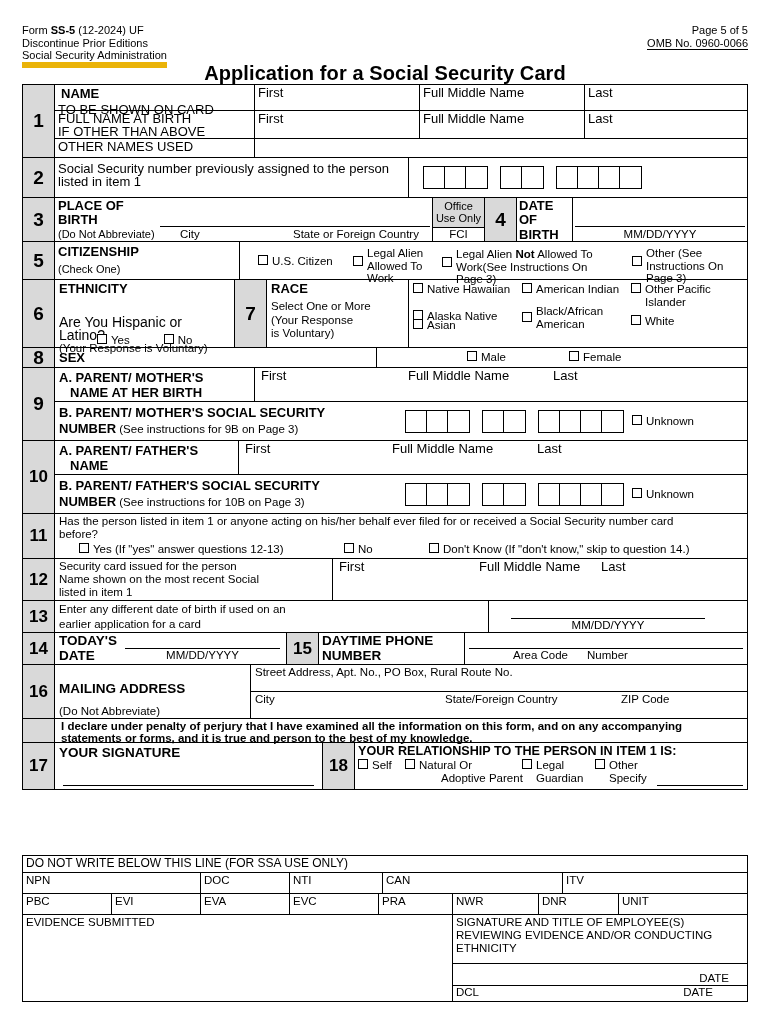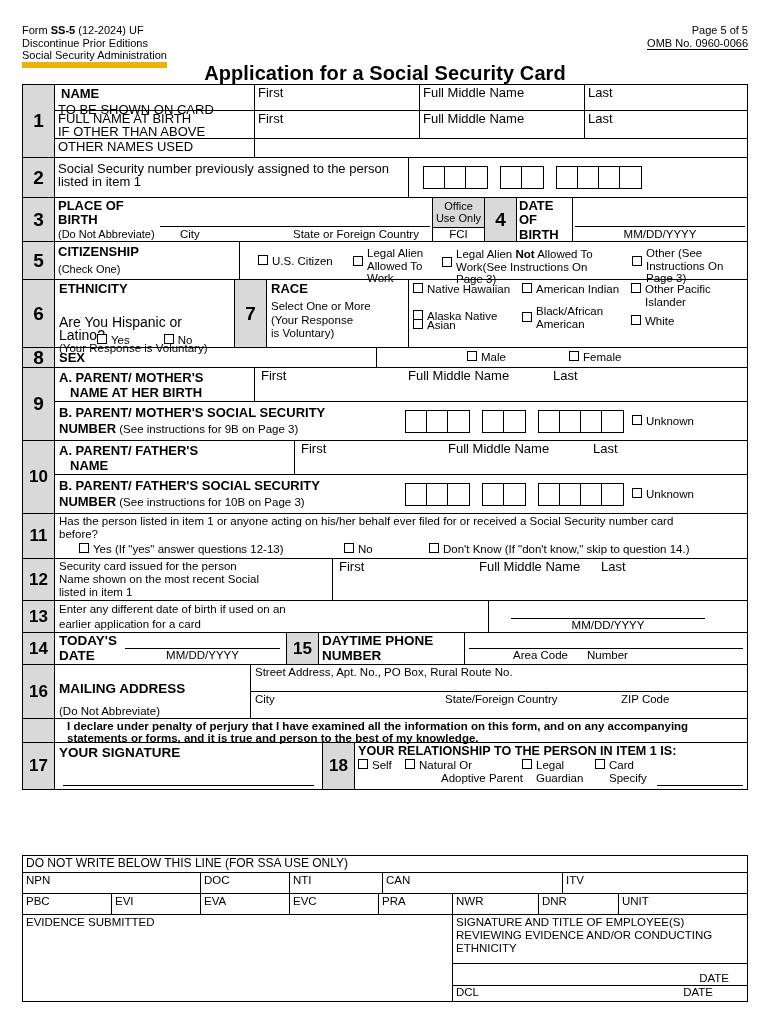--- a/index.html
+++ b/index.html
@@ -345,21 +345,21 @@
               </span>
           </div>
         </div>
       </div>
     </div>
 
     <div class="row">
       <div class="numcell small">10</div>
       <div class="cellwrap">
         <div class="subrow" style="height:34px;">
-          <div class="divv" style="width:240px;padding:2px 4px;font-size:13px;font-weight:bold;line-height:15px;">
+          <div class="divv" style="width:184px;padding:2px 4px;font-size:13px;font-weight:bold;line-height:15px;">
             <div>A. PARENT/ FATHER'S</div>
             <div style="padding-left:11px;">NAME</div>
           </div>
           <div style="flex:1;position:relative;">
             <span class="lbl" style="position:absolute;left:3px;top:0;">First</span>
             <span class="lbl" style="position:absolute;left:150px;top:0;">Full Middle Name</span>
             <span class="lbl" style="position:absolute;left:295px;top:0;">Last</span>
           </div>
         </div>
         <div class="subrow" style="height:38px;align-items:center;">
@@ -475,21 +475,21 @@
         <div style="flex:1;position:relative;padding:1px 4px;font-size:11.5px;">
           <span style="position:absolute;left:4px;top:1px;">City</span>
           <span style="position:absolute;left:194px;top:1px;">State/Foreign Country</span>
           <span style="position:absolute;left:370px;top:1px;">ZIP Code</span>
         </div>
       </div>
     </div>
 
     <div class="row" style="height:24px;">
       <div class="numcell" style="background:#d9d9d9;border-right:1.4px solid #000;"></div>
-      <div style="flex:1;padding:1px 12px;font-size:11.5px;line-height:12.2px;font-weight:bold;">
+      <div style="flex:1;padding:1px 6px;font-size:11.5px;line-height:12.2px;font-weight:bold;">
         <div>I declare under penalty of perjury that I have examined all the information on this form, and on any accompanying</div>
         <div>statements or forms, and it is true and person to the best of my knowledge.</div>
       </div>
     </div>
 
     <div class="row" style="height:46px;">
       <div class="numcell small">17</div>
       <div class="divv" style="width:268px;position:relative;padding:2px 4px;">
         <div style="font-size:13.5px;font-weight:bold;">YOUR SIGNATURE</div>
         <div style="position:absolute;left:8px;right:8px;bottom:3px;border-bottom:1px solid #000;"></div>
@@ -511,21 +511,21 @@
         <div class="cbrow" style="position:absolute;left:167px;top:16px;">
             <span class="cb"></span>
             <span class="cblab">
               <span style="display:block;">Legal</span>
               <span style="display:block;">Guardian</span>
             </span>
           </div>
         <div class="cbrow" style="position:absolute;left:240px;top:16px;">
             <span class="cb"></span>
             <span class="cblab">
-              <span style="display:block;">Card</span>
+              <span style="display:block;">Other</span>
               <span style="display:block;">Specify</span>
             </span>
           </div>
         <div style="position:absolute;left:302px;right:4px;bottom:3px;border-bottom:1px solid #000;"></div>
       </div>
     </div>
 
   </div>
 
   <div class="ssa" style="top:855px;">

